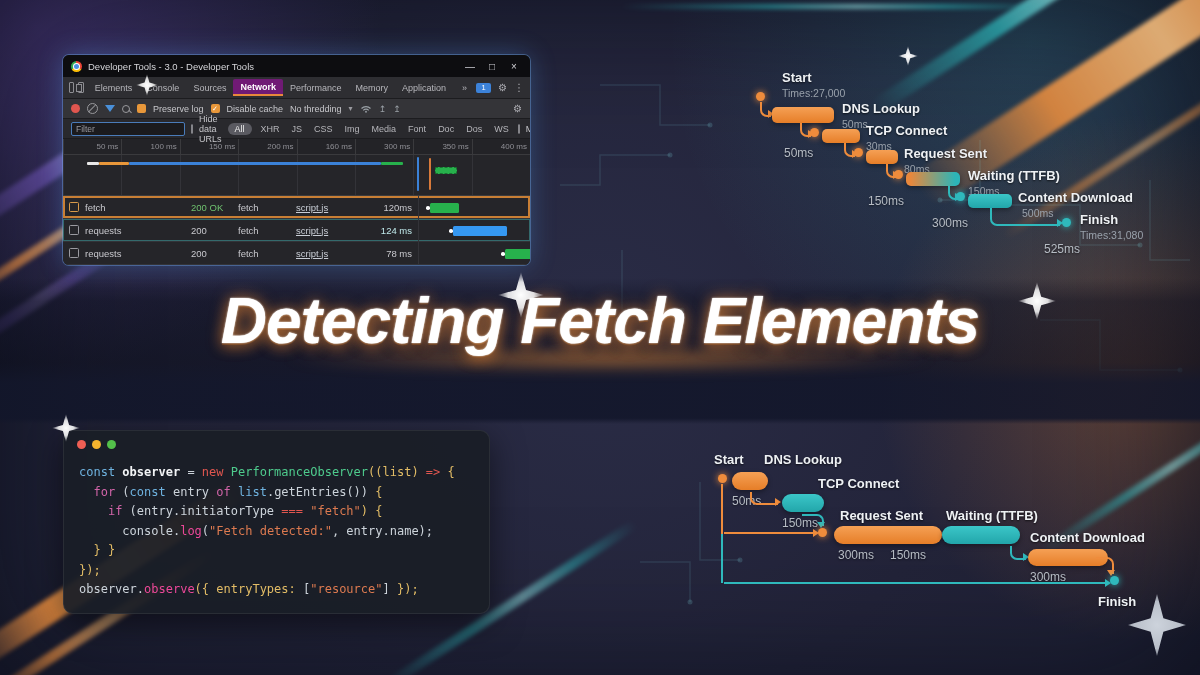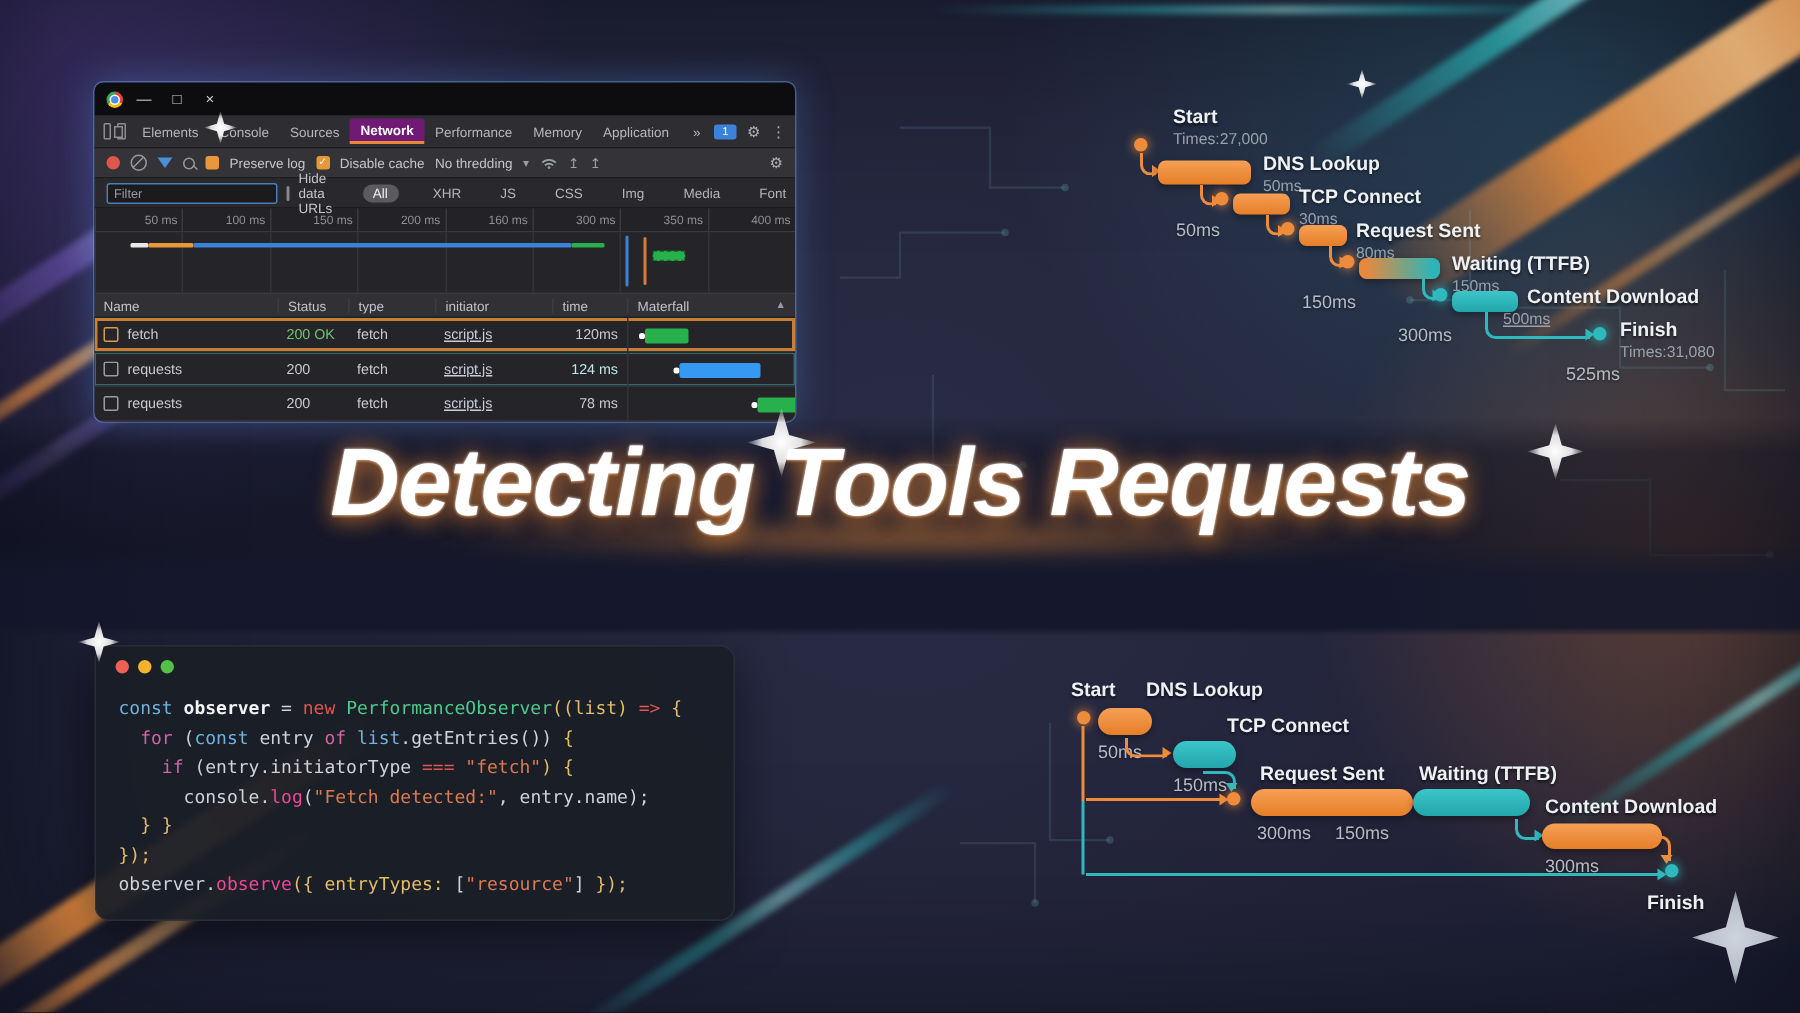--- a/index.html
+++ b/index.html
@@ -43,21 +43,21 @@
   .icon-clear::after{content:"";position:absolute;left:-1px;top:3.5px;width:10px;height:1.2px;background:#98989c;transform:rotate(-45deg);}
   .icon-funnel{width:0;height:0;border-left:5px solid transparent;border-right:5px solid transparent;border-top:7px solid #4a90d9;}
   .icon-search{width:6px;height:6px;border:1.4px solid #98989c;border-radius:50%;position:relative;}
   .icon-search::after{content:"";position:absolute;left:5px;top:5px;width:4px;height:1.4px;background:#98989c;transform:rotate(45deg);}
   .cb{width:9px;height:9px;border-radius:2px;background:#e8973a;display:flex;align-items:center;justify-content:center;color:#fff;font-size:7px;line-height:1;}
   .cb-plain{width:8px;height:8px;border:1px solid #85858a;border-radius:1.5px;background:transparent;}
   .caret{color:#9a9aa0;font-size:8px;}
   .dt-filterrow{height:19px;background:#29292d;display:flex;align-items:center;gap:6px;padding:0 8px;border-bottom:1px solid #1c1c1f;}
   .dt-filter-input{width:104px;height:12px;background:#1b1b1e;border:1px solid #4a7cba;border-radius:2px;color:#c6c6ca;font-size:8.5px;padding:0 4px;outline:none;font-family:"Liberation Sans",sans-serif;}
   .dt-filter-input::placeholder{color:#9a9aa0;}
-  .pill{color:#b4b4b9;padding:1px 3px;margin-left:14px;}
+  .pill{color:#b4b4b9;padding:1px 3px;}
   .pill.pill-active{background:#5a5a61;color:#eee;border-radius:7px;padding:1px 7px;}
   .dt-ruler{height:15px;background:#232327;display:flex;border-bottom:1px solid #3a3a3d;}
   .ruler-cell{flex:1;border-left:1px solid #3a3a3d;color:#8f8f95;font-size:8px;text-align:right;padding:3px 3px 0 0;white-space:nowrap;overflow:hidden;}
   .dt-overview{height:40px;background:#252529;position:relative;border-bottom:1px solid #3a3a3d;}
   #ov-grid{position:absolute;inset:0;display:flex;}
   #ov-grid div{flex:1;border-left:1px solid #333338;}
   .ov{position:absolute;border-radius:1px;}
   .dt-header{height:15px;background:#303035;display:grid;grid-template-columns:122px 47px 58px 78px 50px 1fr;align-items:center;border-bottom:1px solid #1f1f23;color:#c2c2c7;}
   .dt-header div{padding:0 6px;border-left:1px solid #3c3c41;white-space:nowrap;overflow:hidden;}
   .dt-header div:first-child{border-left:none;}
@@ -158,20 +158,21 @@
         <circle cx="1180" cy="370" r="2.5"></circle>
         <circle cx="940" cy="200" r="2.5"></circle>
       <circle cx="740" cy="560" r="2.5"></circle>
         <circle cx="690" cy="602" r="2.5"></circle>
     </g>
   </svg>
 
   <div id="devtools">
     <div class="dt-titlebar">
       <span class="chrome-icon"></span>
+      <span class="dt-title">Developer Tools - 3.0 - Developer Tools</span>
       <span class="win-btn">—</span>
       <span class="win-btn">□</span>
       <span class="win-btn">×</span>
     </div>
     <div class="dt-tabs">
       <span class="ti"></span>
       <span class="ti device"></span>
       <span id="tab-list" style="display:flex;align-items:center;">
           <span class="dt-tab">Elements</span>
           <span class="dt-tab">Console</span>
@@ -248,31 +249,20 @@
           <div></div>
           <div></div>
         </div>
       <span class="ov" style="left:24px;top:7px;width:12px;height:3px;background:#e8e8e8;"></span>
       <span class="ov" style="left:36px;top:7px;width:30px;height:3px;background:#e8973a;"></span>
       <span class="ov" style="left:66px;top:7px;width:252px;height:3px;background:#3b82d8;"></span>
       <span class="ov" style="left:318px;top:7px;width:22px;height:3px;background:#27b14c;"></span>
       <span class="ov" style="left:354px;top:2px;width:2px;height:34px;background:#3b82d8;"></span>
       <span class="ov" style="left:366px;top:3px;width:2px;height:32px;background:#d87a3a;"></span>
       <span class="ov" style="left:372px;top:12px;width:20px;height:5px;background:#27b14c;border:1px dashed rgba(0,0,0,.35);"></span>
-    </div>
-    <div class="dt-header">
-      <div>Name</div>
-      <div>Status</div>
-      <div>type</div>
-      <div>initiator</div>
-      <div>time</div>
-      <div class="hdr-wf">
-        <span>Materfall</span>
-        <span style="font-size:7px;color:#9a9aa0">▲</span>
-      </div>
     </div>
     <div id="dt-rows">
         <div class="dt-row hl-orange">
           <div class="cell name">
             <div class="row-cb"></div>
             <div>fetch</div>
           </div>
           <div class="cell st ok">200 OK</div>
           <div class="cell">fetch</div>
           <div class="cell init"><span>script.js</span></div>
@@ -341,32 +331,32 @@
       <div class="wf-dot" style="left: 152px; top: 104px; color: rgb(239, 140, 60);"></div>
       <div class="wf-bar bar-grad" style="left: 164px; top: 106px; width: 54px; height: 14px;"></div>
       <div class="wf-label" style="left: 226px; top: 102px;">Waiting (TTFB)</div>
       <div class="wf-sub" style="left: 226px; top: 119px;">150ms</div>
       <div class="wf-time" style="left: 190px; top: 150px;">300ms</div>
       <div class="wf-edr" style="left: 206px; top: 120px; width: 8px; height: 12px; color: rgb(47, 185, 188);"></div>
       <div class="wf-ar" style="left: 213px; top: 127px; color: rgb(47, 185, 188);"></div>
       <div class="wf-dot" style="left: 214px; top: 126px; color: rgb(47, 185, 188);"></div>
       <div class="wf-bar bar-teal" style="left: 226px; top: 128px; width: 44px; height: 14px;"></div>
       <div class="wf-label" style="left: 276px; top: 124px;">Content Download</div>
-      <div class="wf-sub" style="left: 260px; top: 141px; text-decoration: underline;">500ms</div>
+      <div class="wf-sub" style="left: 280px; top: 141px;">500ms</div>
       <div class="wf-edr" style="left: 248px; top: 142px; width: 68px; height: 16px; color: rgb(47, 185, 188);"></div>
       <div class="wf-ar" style="left: 315px; top: 153px; color: rgb(47, 185, 188);"></div>
       <div class="wf-dot" style="left: 320px; top: 152px; color: rgb(47, 185, 188);"></div>
       <div class="wf-label" style="left: 338px; top: 146px;">Finish</div>
       <div class="wf-sub" style="left: 338px; top: 163px;">Times:31,080</div>
       <div class="wf-time" style="left: 302px; top: 176px;">525ms</div>
     </div>
 
   <div id="hero-band"></div>
   <div id="hero-glow"></div>
-  <div id="hero-title">Detecting Tools Requests</div>
+  <div id="hero-title">Detecting Fetch Elements</div>
 
   <div id="codewin">
     <div class="cw-head">
       <span class="tl red"></span>
       <span class="tl yel"></span>
       <span class="tl grn"></span>
     </div>
     <div id="code-lines"><div class="cl"><span class="tk-blue">const </span><span class="tk-wb">observer</span><span class="tk-w"> = </span><span class="tk-red">new </span><span class="tk-green">PerformanceObserver</span><span class="tk-yellow">((list) </span><span class="tk-red">=&gt;</span><span class="tk-yellow"> {</span></div><div class="cl"><span class="tk-w">  </span><span class="tk-pink">for </span><span class="tk-w">(</span><span class="tk-blue">const </span><span class="tk-w">entry </span><span class="tk-pink">of </span><span class="tk-blue">list</span><span class="tk-w">.getEntries()) </span><span class="tk-yellow">{</span></div><div class="cl"><span class="tk-w">    </span><span class="tk-pink">if </span><span class="tk-w">(</span><span class="tk-w">entry.initiatorType </span><span class="tk-red">=== </span><span class="tk-str">"fetch"</span><span class="tk-yellow">) {</span></div><div class="cl"><span class="tk-w">      </span><span class="tk-w">console.</span><span class="tk-cyan">log</span><span class="tk-w">(</span><span class="tk-str">"Fetch detected:"</span><span class="tk-w">, </span><span class="tk-w">entry.name</span><span class="tk-w">);</span></div><div class="cl"><span class="tk-yellow">  } }</span></div><div class="cl"><span class="tk-yellow">});</span></div><div class="cl"><span class="tk-w">observer.</span><span class="tk-cyan">observe</span><span class="tk-yellow">({ </span><span class="tk-yellow">entryTypes:</span><span class="tk-w"> [</span><span class="tk-str">"resource"</span><span class="tk-w">]</span><span class="tk-yellow"> });</span></div></div>
   </div>
 

